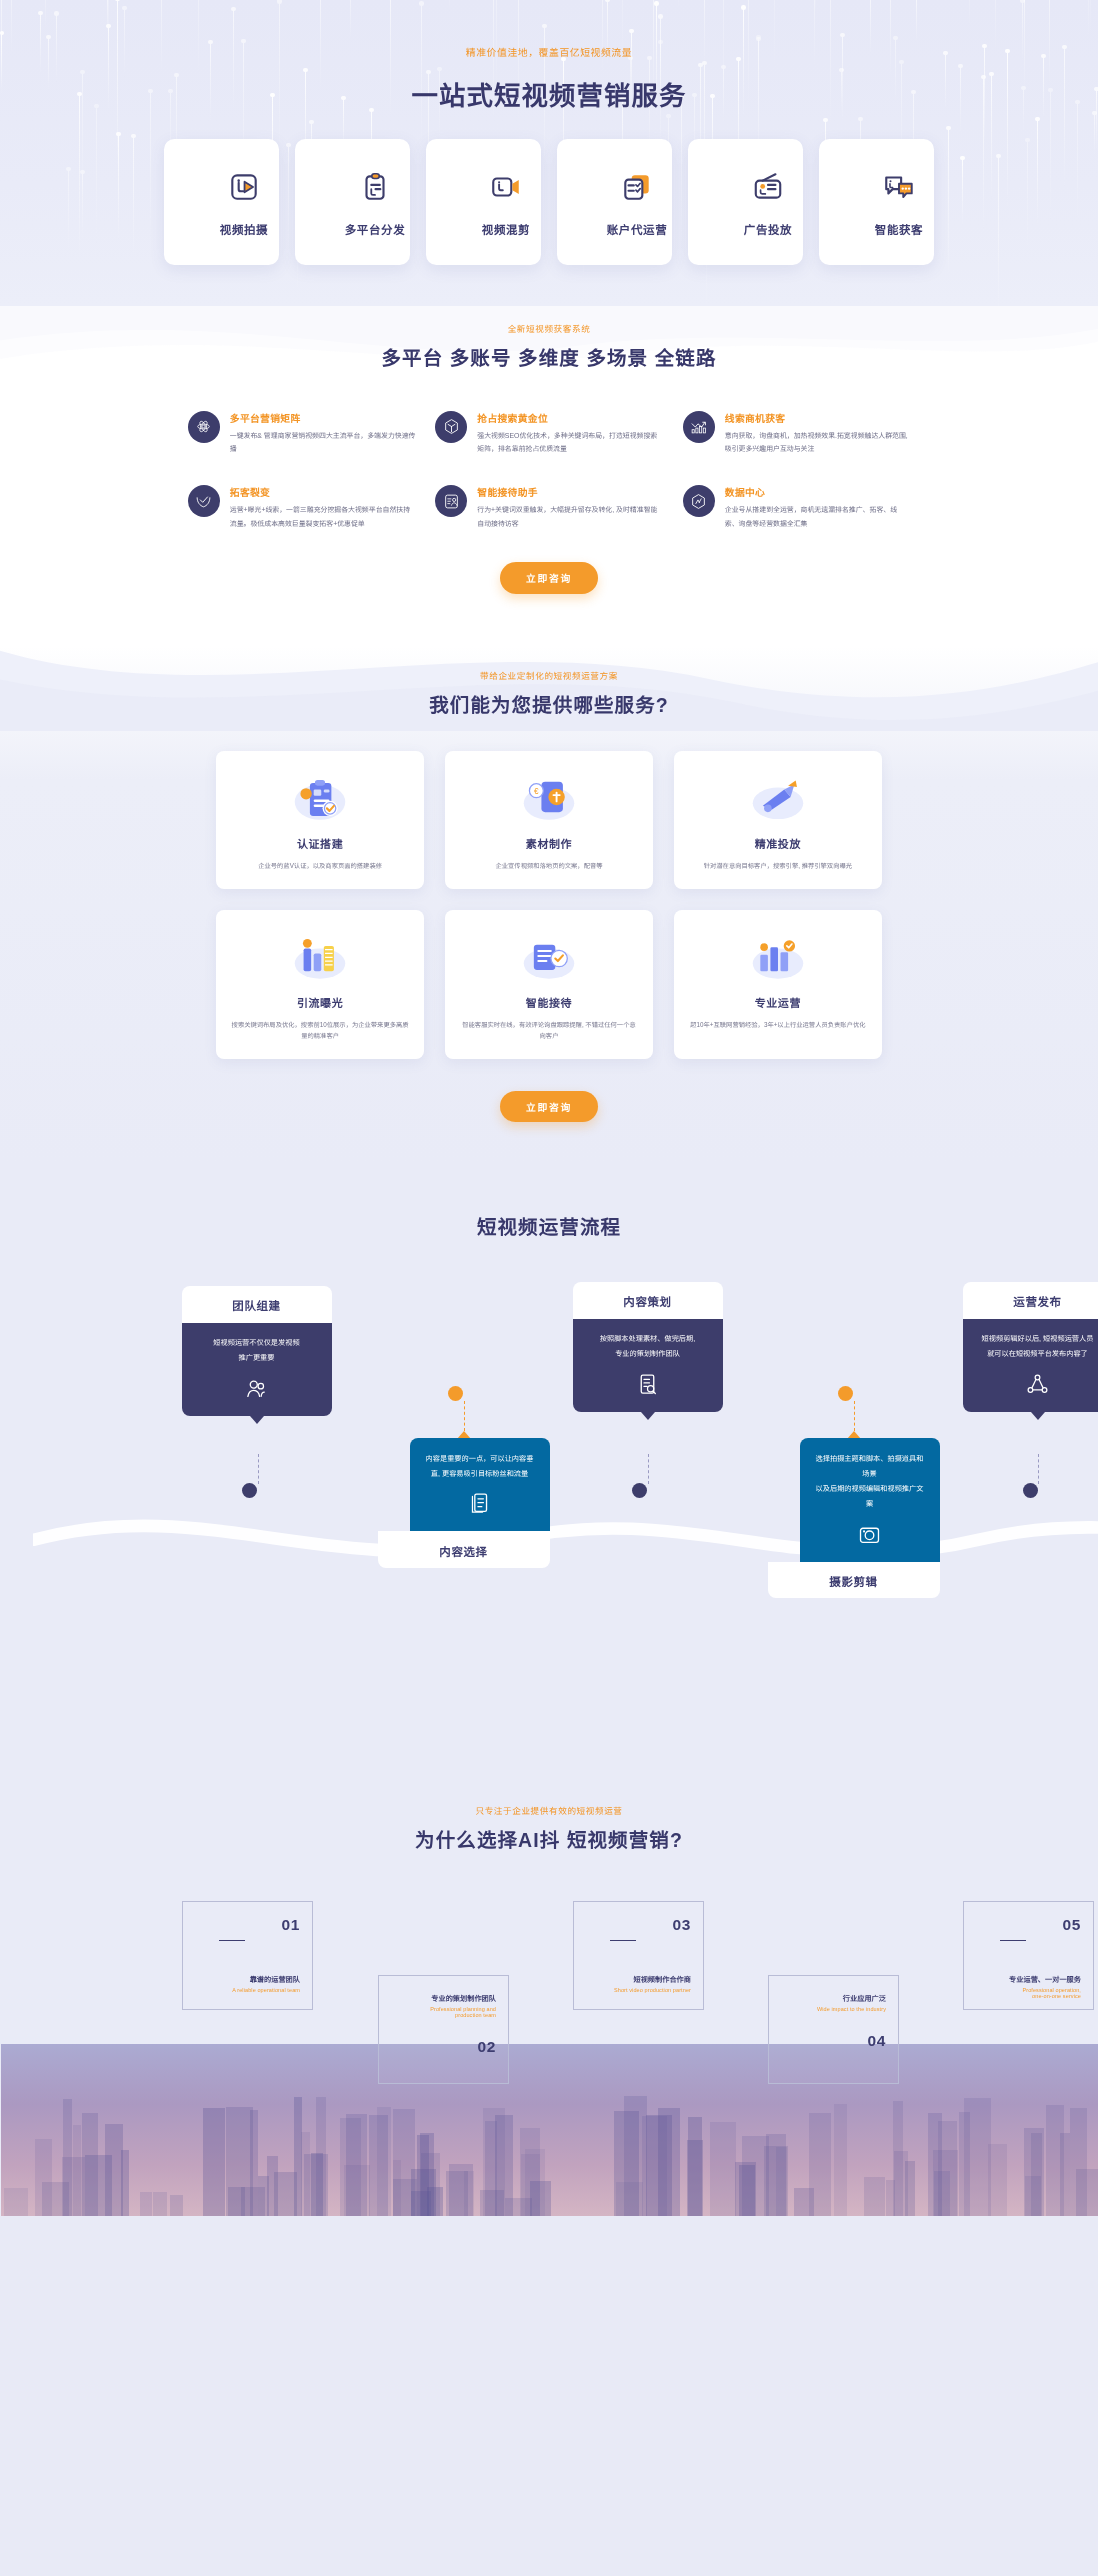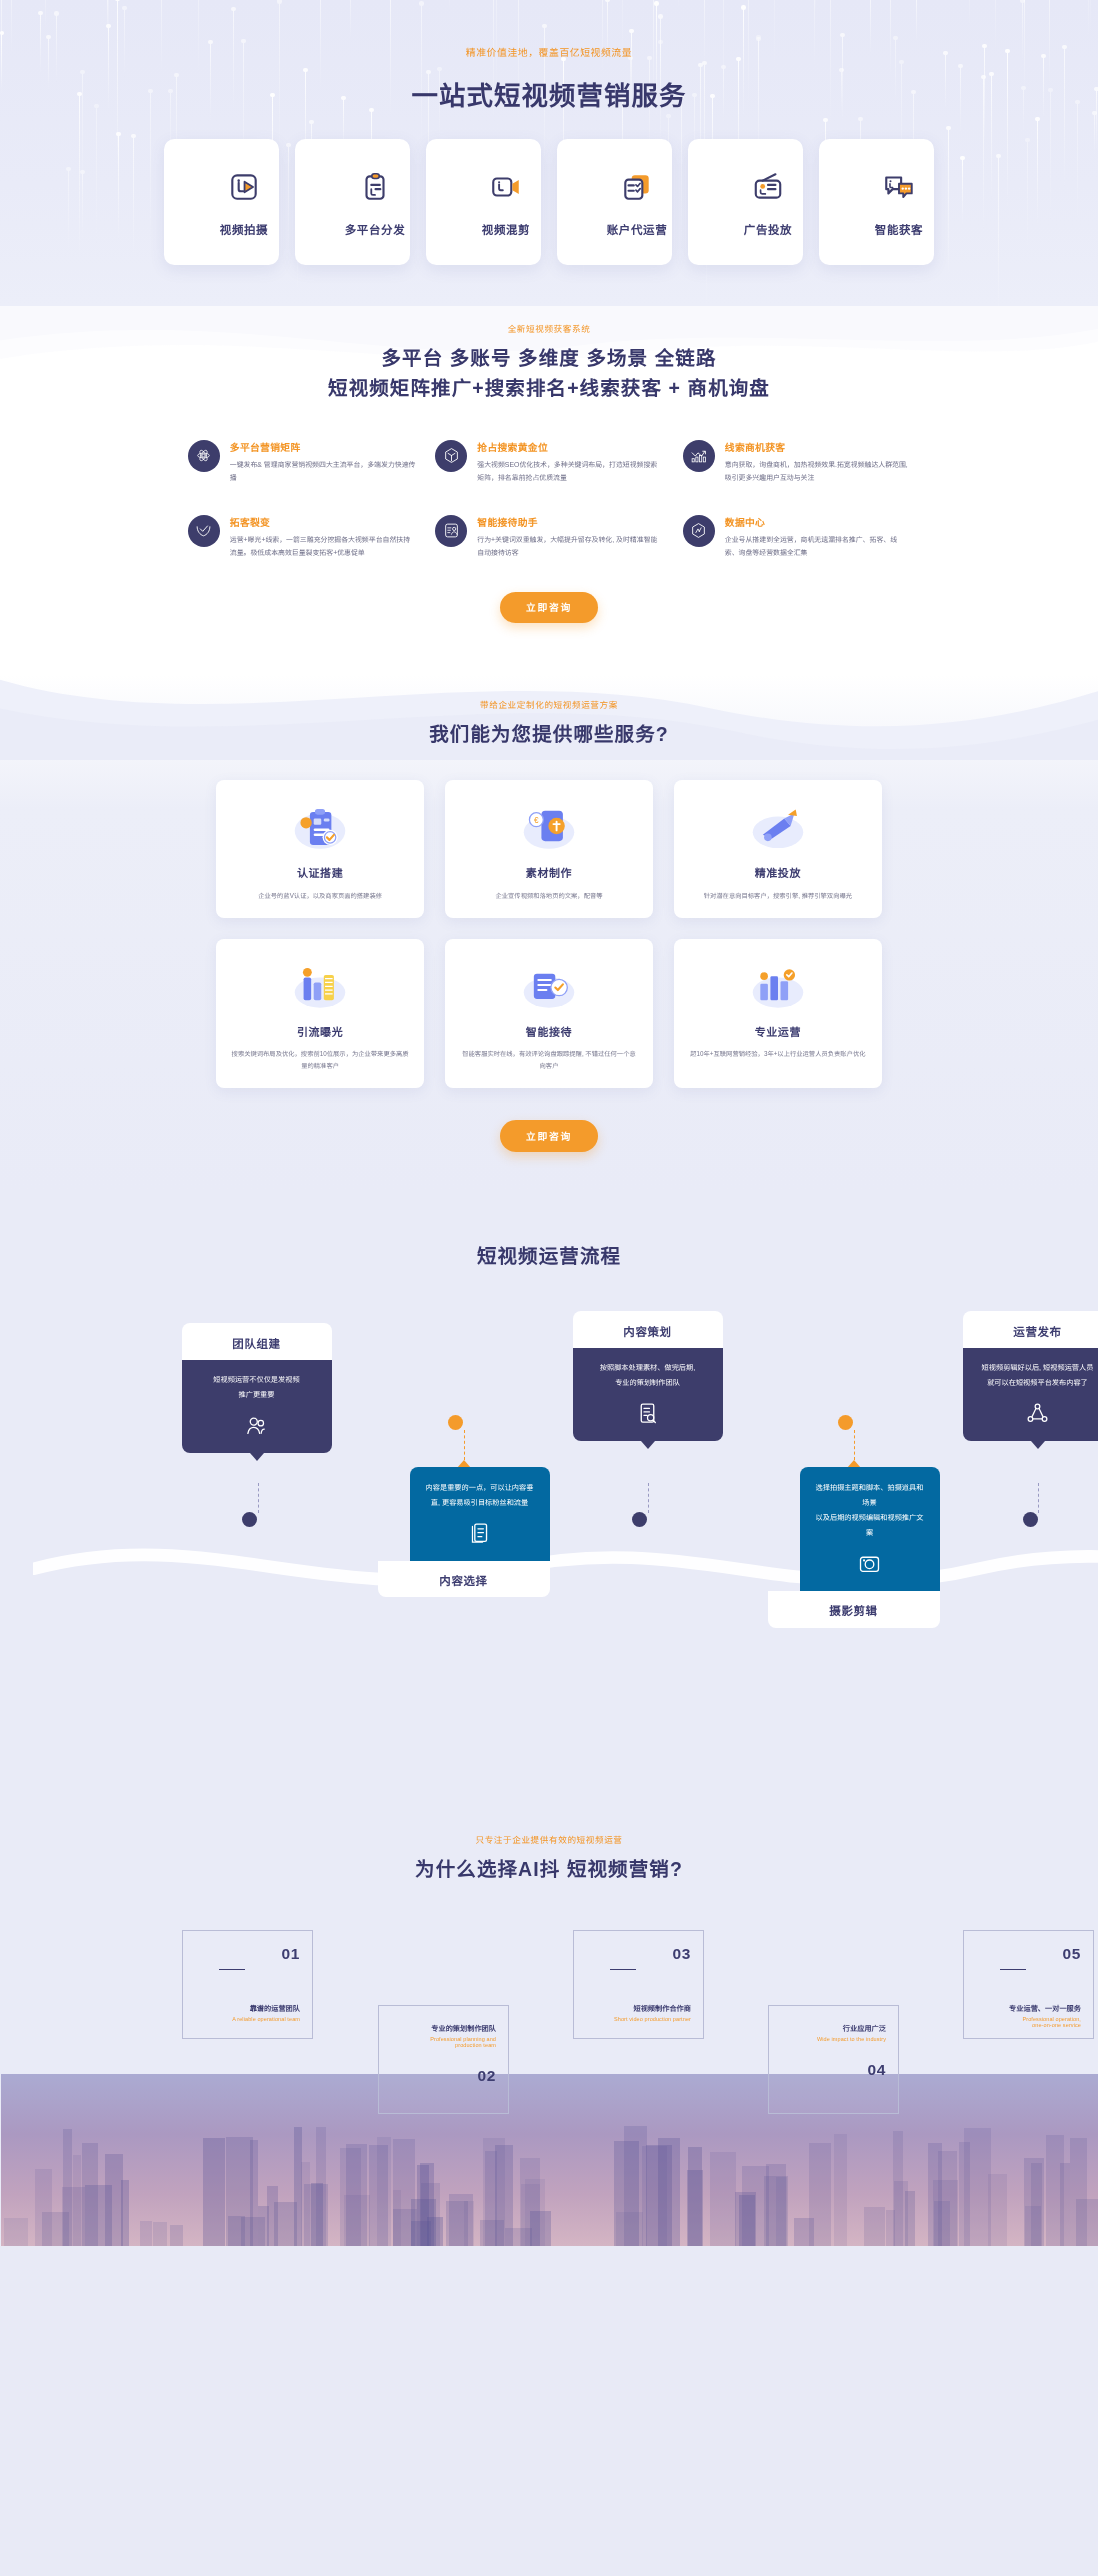--- a/index.html
+++ b/index.html
@@ -329,21 +329,20 @@
 
   <section class="sec2">
     <svg class="wave-top" viewBox="0 0 1914 120" preserveAspectRatio="none">
       <path d="M0,60 C400,0 700,110 1000,70 C1300,30 1650,90 1914,40 L1914,0 L0,0 Z" fill="#e8eaf6"></path>
       <path d="M0,92 C420,24 760,126 1080,84 C1400,42 1700,108 1914,62 L1914,0 L0,0 Z" fill="#fbfbfe" opacity=".85"></path>
     </svg>
     <div class="sec2-inner">
       <div class="eyebrow">全新短视频获客系统</div>
       <div class="sec-title">
         <div>多平台 多账号 多维度 多场景 全链路</div>
-        <div>短视频矩阵推广+搜索排名+线索获客 + 商机询盘</div>
       </div>
       <div class="feat-grid" id="feat-grid">
           <div class="feat">
             <span class="circle">
               <svg width="17" height="17" viewBox="0 0 64 64" fill="none">
                 <circle cx="32" cy="32" r="5" stroke="#fff" stroke-width="3"></circle>
                 <ellipse cx="32" cy="32" rx="22" ry="9" stroke="#fff" stroke-width="3"></ellipse>
                 <ellipse cx="32" cy="32" rx="22" ry="9" stroke="#fff" stroke-width="3" transform="rotate(60 32 32)"></ellipse>
                 <ellipse cx="32" cy="32" rx="22" ry="9" stroke="#fff" stroke-width="3" transform="rotate(120 32 32)"></ellipse>
               </svg>
@@ -527,21 +526,21 @@
     </div>
   </section>
 
   <section class="sec4">
     <div class="sec4-inner">
       <div class="sec-title">短视频运营流程</div>
       <div class="flow" id="flow">
         <svg class="curve" width="1331" height="126" viewBox="0 0 2320 220">
           <path d="M0,120 C300,40 520,190 830,120 C1140,50 1340,195 1650,120 C1900,60 2120,150 2320,100" stroke="#ffffff" stroke-width="22" fill="none" stroke-linecap="round" opacity=".95"></path>
         </svg>
-      <div class="node up" style="left: 34px; top: 12px;">
+      <div class="node up" style="left: 34px; top: 4px;">
             <div class="head">团队组建</div>
             <div class="body">
               <p>短视频运营不仅仅是发视频</p>
               <p>推广更重要</p>
               <div class="nicon">
                 <svg width="25" height="25" viewBox="0 0 64 64" fill="none">
                   <circle cx="25" cy="22" r="9" stroke="#fff" stroke-width="3.4"></circle>
                   <circle cx="43" cy="26" r="7" stroke="#fff" stroke-width="3.2"></circle>
                   <path d="M10 52c2-10 8-15 15-15s13 5 15 15" stroke="#fff" stroke-width="3.4" stroke-linecap="round"></path>
                   <path d="M44 52c.5-7 4-11 8-11" stroke="#fff" stroke-width="3.2" stroke-linecap="round"></path>

